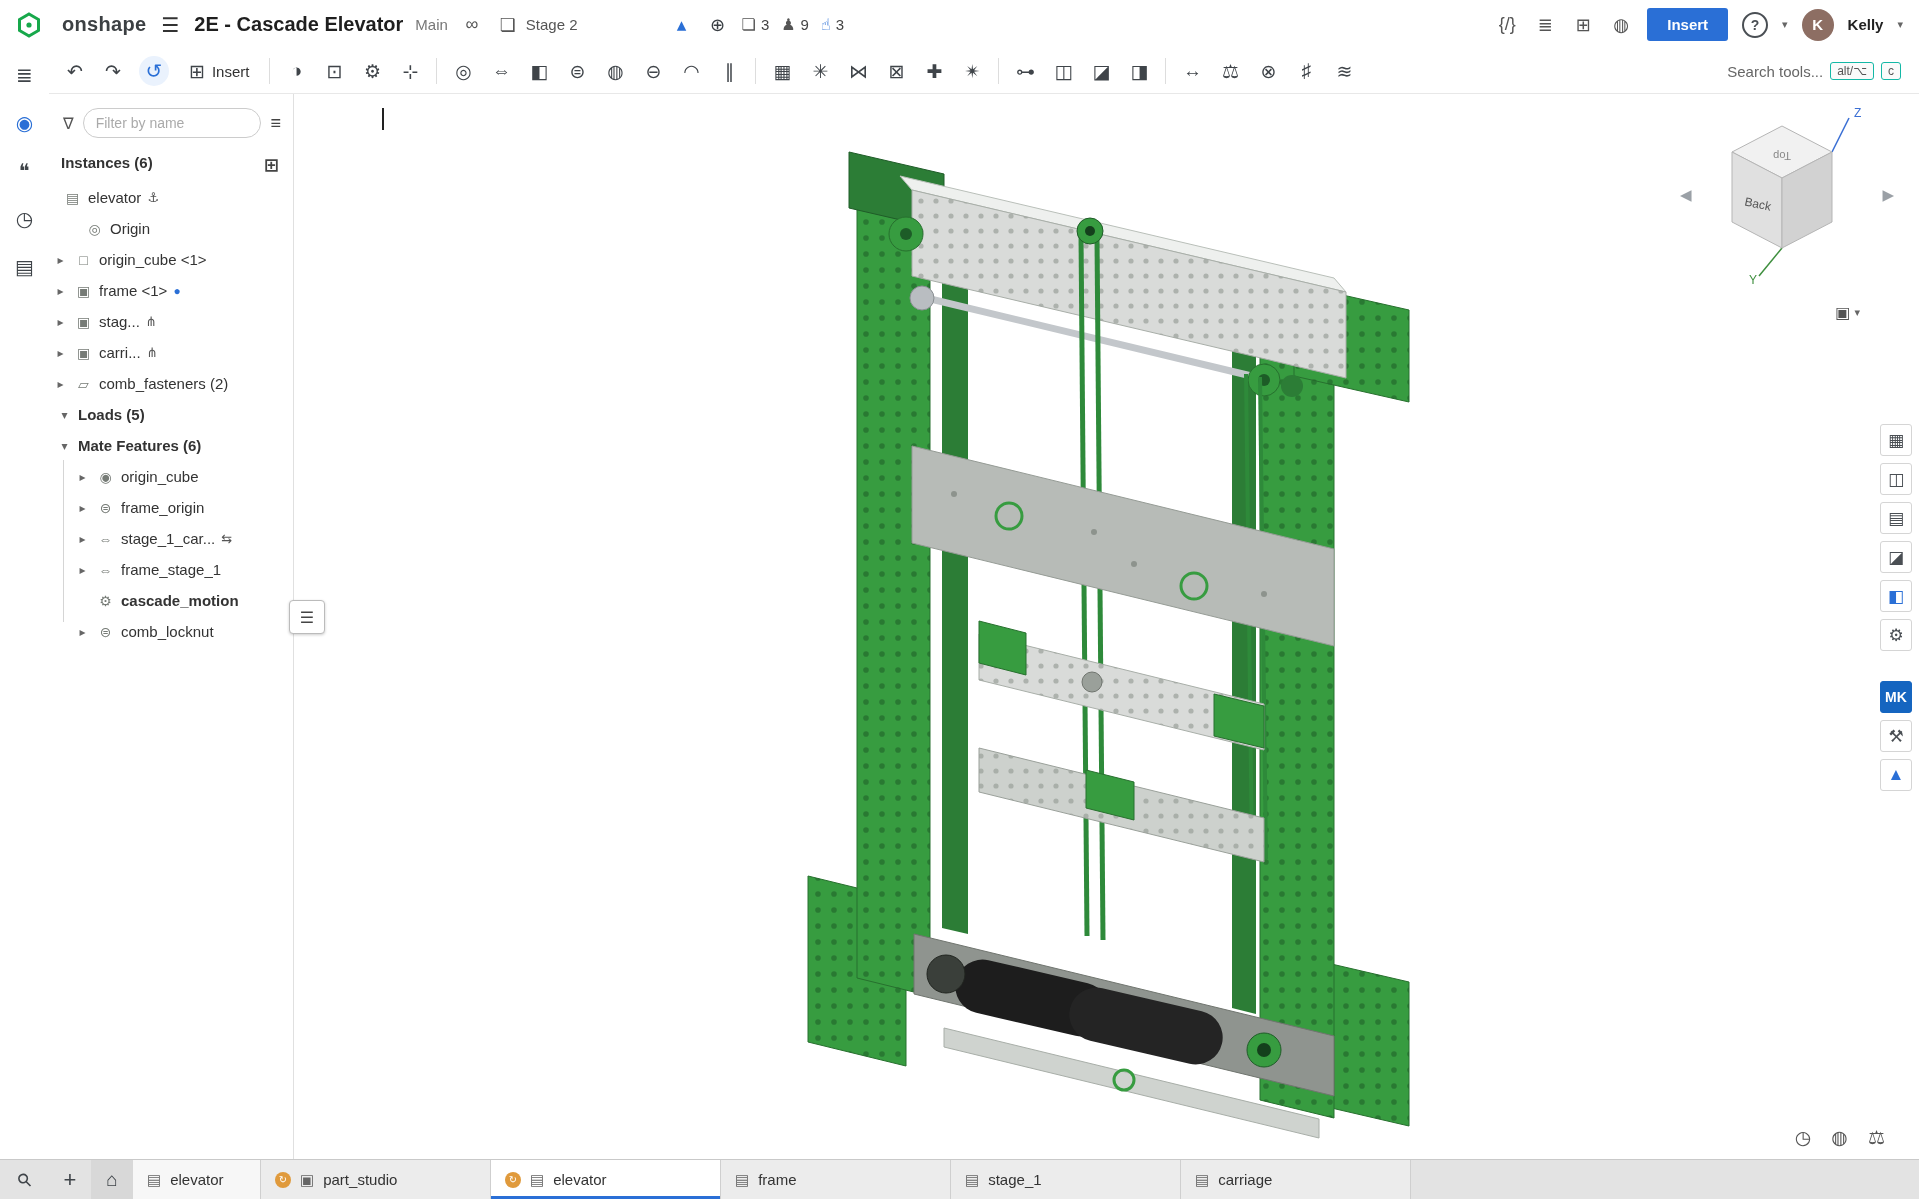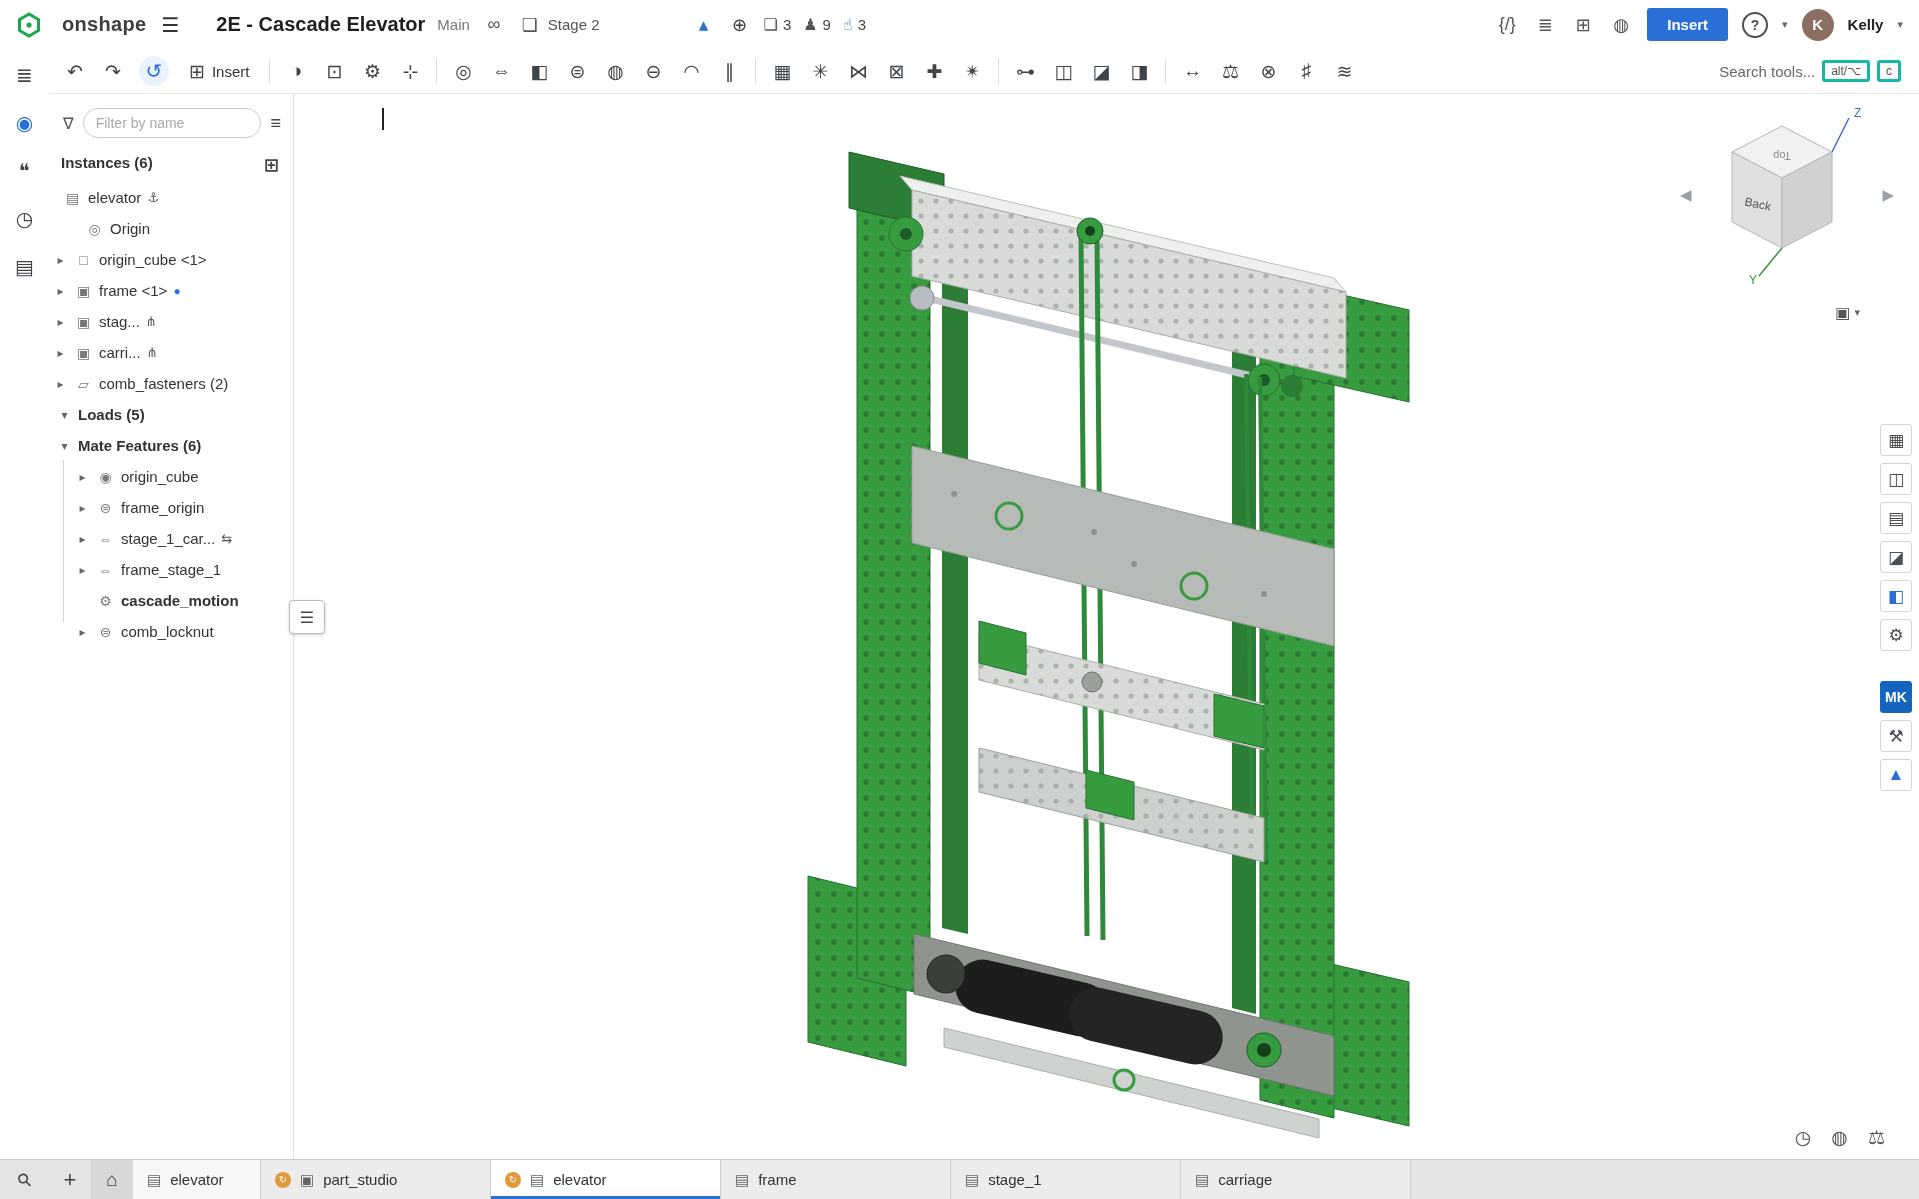--- a/index.html
+++ b/index.html
@@ -11,21 +11,21 @@
   }
   .app { width:100%; height:100%; display:flex; flex-direction:column; }
 
   
   .topbar { height:49px; flex:0 0 49px; display:flex; align-items:center; gap:12px;
             padding:0 16px; background:#fff; }
   .logo { display:flex; align-items:center; gap:20px; }
   .logo-text { font-size:20px; font-weight:bold; color:#3c4043; letter-spacing:.3px; }
   .hicon { font-size:18px; color:#555; min-width:24px; text-align:center; cursor:default; }
   .menu-btn { font-size:20px; color:#333; }
-  .doc-title { font-size:20px; font-weight:700; color:#1f1f1f; white-space:nowrap;margin-left:22px; }
+  .doc-title { font-size:20px; font-weight:700; color:#1f1f1f; white-space:nowrap; }
   .ws-label { color:#777; font-size:15px; }
   .folder-chip { display:flex; align-items:center; gap:6px; color:#555; }
   .learn-icon { color:#2a6fd6; margin-left:80px; font-size:19px; }
   .globe-icon { color:#3a3f44; font-size:18px; }
   .stat { display:flex; align-items:center; gap:5px; color:#444; }
   .stat .s-icon { font-size:16px; color:#555; }
   .stat.likes .s-icon { color:#2a6fd6; }
   .right-cluster { margin-left:auto; display:flex; align-items:center; gap:14px; }
   .share-btn { background:#2a6fd6; color:#fff; border:none; border-radius:3px;
                padding:8px 20px; font-size:15px; font-weight:bold; cursor:pointer; }
@@ -49,21 +49,21 @@
   .toolbar { height:45px; flex:0 0 45px; display:flex; align-items:center; gap:2px;
              padding:0 8px; border-bottom:1px solid #e8e8e8; }
   .tbtn { width:36px; height:34px; display:flex; align-items:center; justify-content:center;
           font-size:19px; color:#3f4449; border-radius:3px; }
   .orbit-btn { width:30px; height:30px; margin:0 6px; border-radius:50%; background:#eaf2fd;
                color:#2a6fd6; display:flex; align-items:center; justify-content:center; font-size:20px; }
   .insert-btn { display:flex; align-items:center; gap:7px; padding:0 12px; font-size:15px; color:#333; }
   .tsep { width:1px; height:26px; background:#ddd; margin:0 6px; flex:0 0 1px; }
   .search-tools { margin-left:auto; display:flex; align-items:center; gap:7px;
                   color:#666; padding-right:10px; }
-  .key { border:3px solid #14b8a6; border-radius:3px; padding:1px 6px; font-size:12px;
+  .key { border:1px solid #14b8a6; border-radius:3px; padding:1px 6px; font-size:12px;
          color:#555; background:#fafafa; }
 
   
   .content { flex:1; display:flex; min-height:0; }
 
   
   .panel { width:245px; flex:0 0 245px; border-right:1px solid #e0e0e0; padding-top:10px;
            position:relative; background:#fff; z-index:3; }
   .filter-row { display:flex; align-items:center; gap:9px; padding:4px 12px 10px 14px; }
   .funnel-icon { color:#555; font-size:16px; }

